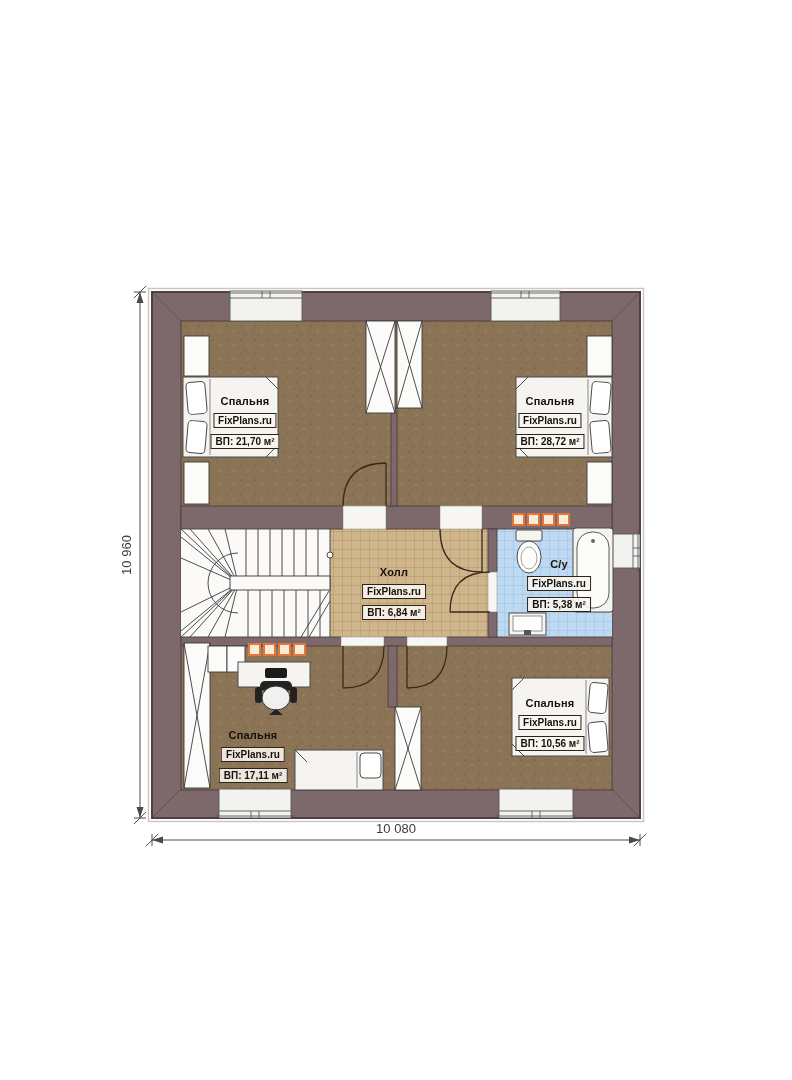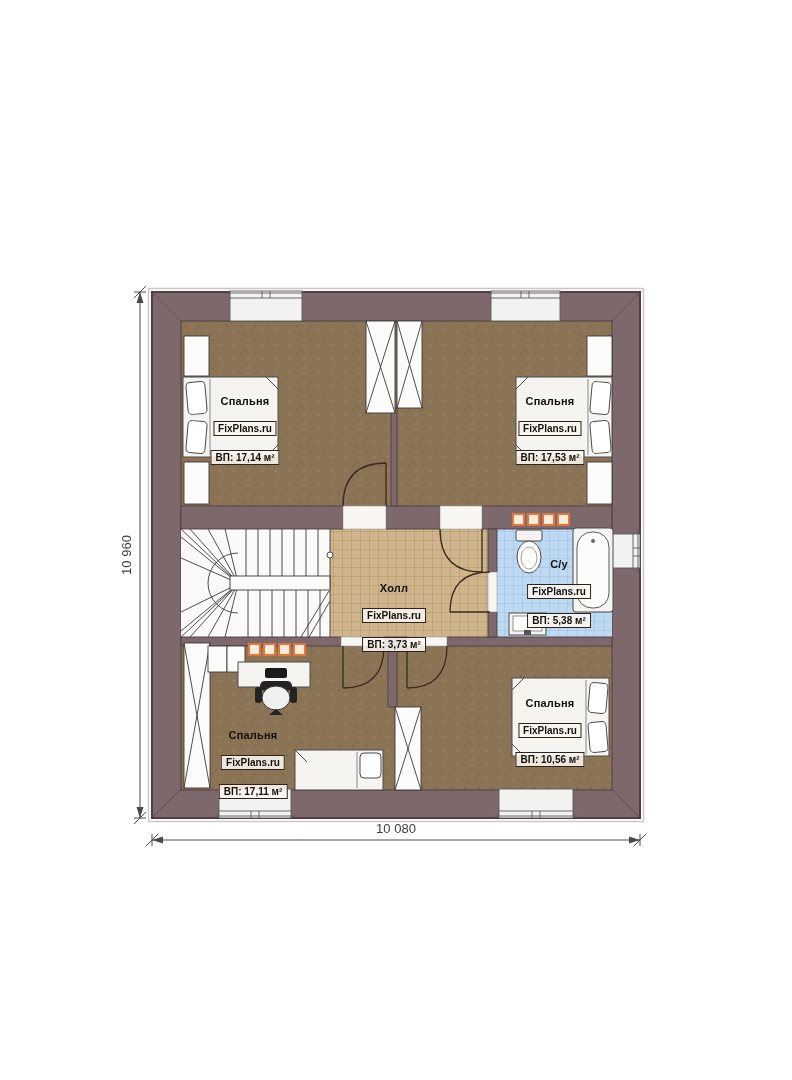--- a/index.html
+++ b/index.html
@@ -3,21 +3,21 @@
 <meta charset="utf-8">
 <style>
   html,body{margin:0;padding:0;background:#ffffff;}
   .canvas{position:relative;width:792px;height:1080px;background:#fff;overflow:hidden;
           font-family:"Liberation Sans",sans-serif;}
   .plan-svg{position:absolute;left:0;top:0;}
   .room-label{position:absolute;transform:translateX(-50%);display:flex;flex-direction:column;
               align-items:center;text-align:center;z-index:5;}
   .room-name{font-size:11px;font-weight:bold;color:#16100a;letter-spacing:.2px;white-space:nowrap;}
   .tag{border:1.5px solid var(--label-border,#2e2318);background:rgba(249,246,240,.88);
-       font-size:10px;line-height:13px;padding:0 4px;margin-top:14px;white-space:nowrap;
+       font-size:10px;line-height:13px;padding:0 4px;margin-top:6px;white-space:nowrap;
        color:#16100a;font-weight:bold;}
   .dim-text{font-size:13px;fill:#3c3c3c;}
 </style>
 </head>
 <body>
 
 <div class="canvas">
 
 <svg class="plan-svg" width="792" height="1080" viewBox="0 0 792 1080">
   <defs>
@@ -218,31 +218,31 @@
       <path d="M152,840 L163,836.5 L163,843.5 Z M640,840 L629,836.5 L629,843.5 Z" fill="#4a4a4a" stroke="none"></path>
     </g>
   </g>
   <text class="dim-text" x="131" y="555" text-anchor="middle" transform="rotate(-90 131 555)">10 960</text>
   <text class="dim-text" x="396" y="833" text-anchor="middle">10 080</text>
 </svg>
 
 <div class="room-label" style="left:245px;top:395px">
   <div class="room-name">Спальня</div>
   <div class="tag">FixPlans.ru</div>
-  <div class="tag">ВП: 17,14 м²</div>
+  <div class="tag">ВП: 21,70 м²</div>
 </div>
 <div class="room-label" style="left:550px;top:395px">
   <div class="room-name">Спальня</div>
   <div class="tag">FixPlans.ru</div>
-  <div class="tag">ВП: 17,53 м²</div>
-</div>
-<div class="room-label" style="left:394px;top:582px">
+  <div class="tag">ВП: 28,72 м²</div>
+</div>
+<div class="room-label" style="left:394px;top:566px">
   <div class="room-name">Холл</div>
   <div class="tag">FixPlans.ru</div>
-  <div class="tag">ВП: 3,73 м²</div>
+  <div class="tag">ВП: 6,84 м²</div>
 </div>
 <div class="room-label" style="left:559px;top:558px">
   <div class="room-name">С/у</div>
   <div class="tag">FixPlans.ru</div>
   <div class="tag">ВП: 5,38 м²</div>
 </div>
 <div class="room-label" style="left:253px;top:729px">
   <div class="room-name">Спальня</div>
   <div class="tag">FixPlans.ru</div>
   <div class="tag">ВП: 17,11 м²</div>

